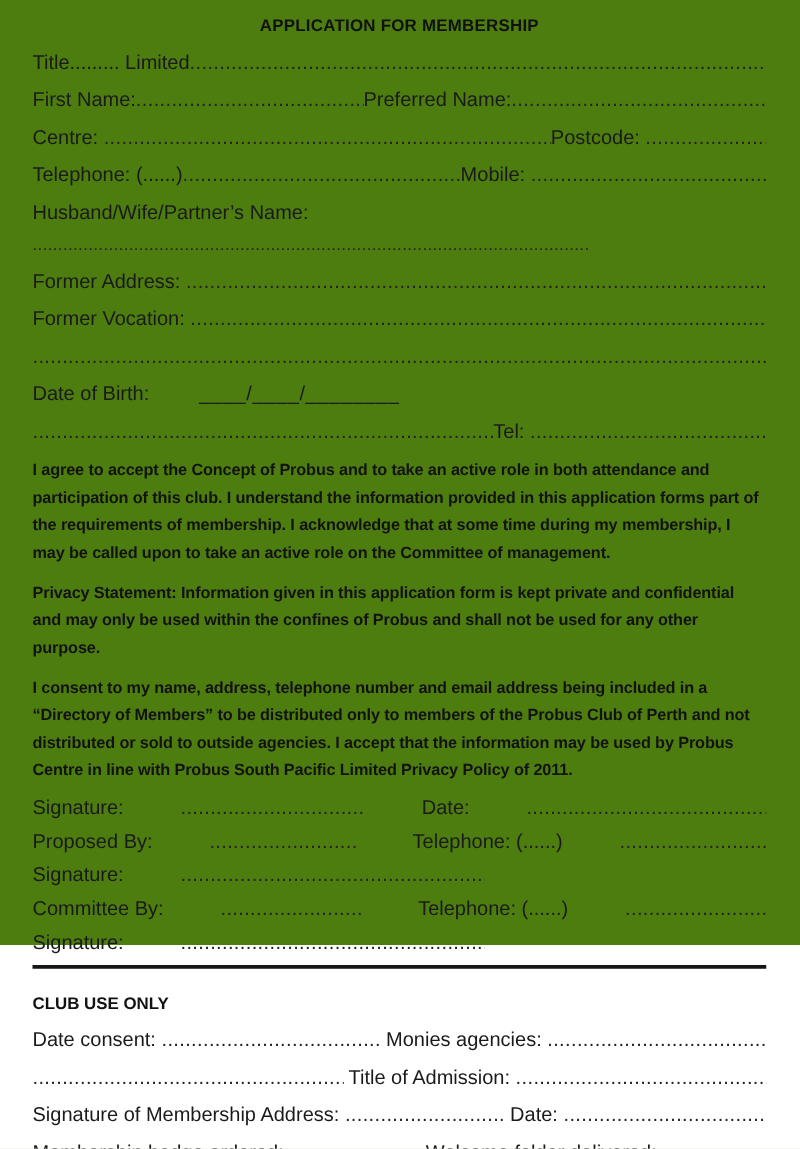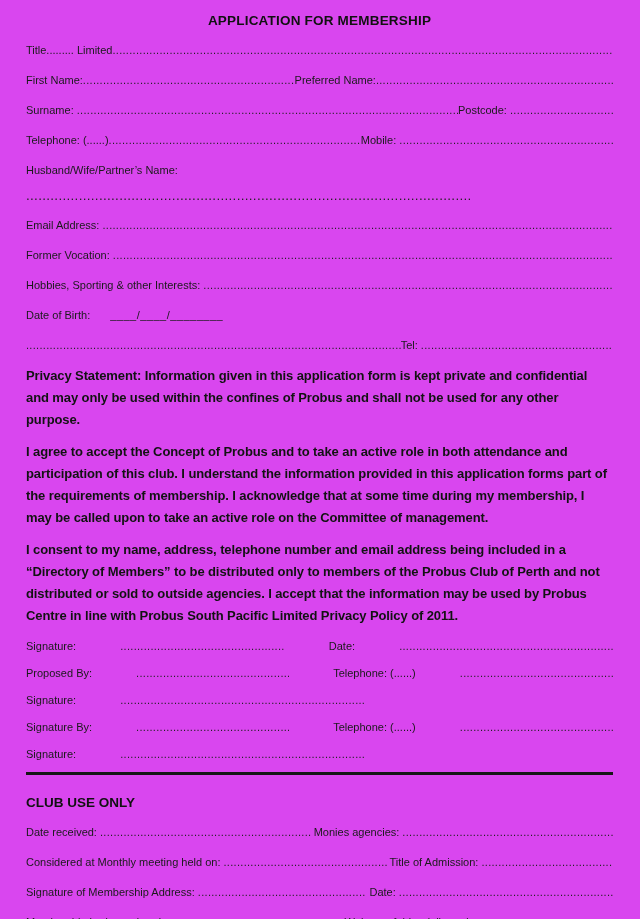--- a/index.html
+++ b/index.html
@@ -10,37 +10,37 @@
   body {
     width: 640px;
     height: 919px;
     font-family: "Liberation Sans", sans-serif;
     color: #1a1a1a;
     overflow: hidden;
   }
   .page {
     box-sizing: border-box;
     width: 640px;
-    height: 919px;
+    height: 756px;
     padding: 12px 27px 0 26px;
-    background: #d946ef;
+    background: #4d7c0f;
   }
   .title {
     text-align: center;
     font-size: 13.5px;
     font-weight: 700;
     line-height: 18px;
     color: #111;
     letter-spacing: 0.2px;
   }
   .row {
     display: flex;
     align-items: flex-start;
     margin-top: 11px;
-    font-size: 11px;
+    font-size: 16px;
     line-height: 19px;
   }
   .lbl {
     white-space: pre;
     flex: 0 0 auto;
   }
   .dots {
     overflow: hidden;
     white-space: nowrap;
     min-width: 0;
@@ -55,21 +55,21 @@
     font-size: 13.5px;
     line-height: 19px;
     letter-spacing: 0.3px;
     color: #222;
   }
   .w-fixed {
     flex: 0 0 auto;
     width: 244px;
   }
   .dob-value {
-    margin-left: 20px;
+    margin-left: 40px;
     white-space: pre;
     letter-spacing: 0.5px;
   }
   .para {
     margin: 10px 0 0 0;
     font-size: 13px;
     font-weight: 700;
     line-height: 22px;
     letter-spacing: -0.1px;
     color: #121212;
@@ -105,68 +105,67 @@
   </div>
 
   <div class="row">
     <span class="lbl">First Name:</span>
     <span class="dots" style="flex:1">......................................................................................................................................................................................................</span>
     <span class="lbl">Preferred Name:</span>
     <span class="dots" style="flex:1.12">......................................................................................................................................................................................................</span>
   </div>
 
   <div class="row">
-    <span class="lbl">Surname: </span>
+    <span class="lbl">Centre: </span>
     <span class="dots" style="flex:3.7">......................................................................................................................................................................................................</span>
     <span class="lbl">Postcode: </span>
     <span class="dots" style="flex:1">......................................................................................................................................................................................................</span>
   </div>
 
   <div class="row">
     <span class="lbl">Telephone: (......)</span>
     <span class="dots" style="flex:1.18">......................................................................................................................................................................................................</span>
     <span class="lbl">Mobile: </span>
     <span class="dots" style="flex:1">......................................................................................................................................................................................................</span>
   </div>
 
   <div class="row">
     <span class="lbl">Husband/Wife/Partner’s Name:</span>
   </div>
 
   <div class="dotline">......................................................................................................................................................................................................</div>
 
   <div class="row">
-    <span class="lbl">Email Address: </span>
+    <span class="lbl">Former Address: </span>
     <span class="dots" style="flex:1">......................................................................................................................................................................................................</span>
   </div>
 
   <div class="row">
     <span class="lbl">Former Vocation: </span>
     <span class="dots" style="flex:1">......................................................................................................................................................................................................</span>
   </div>
 
   <div class="row">
-    <span class="lbl">Hobbies, Sporting &amp; other Interests: </span>
     <span class="dots" style="flex:1">......................................................................................................................................................................................................</span>
   </div>
 
   <div class="row">
     <span class="lbl">Date of Birth:</span>
     <span class="dob-value">____/____/________</span>
   </div>
 
   <div class="row">
     <span class="dots" style="flex:1.95">......................................................................................................................................................................................................</span>
     <span class="lbl">Tel: </span>
     <span class="dots" style="flex:1">......................................................................................................................................................................................................</span>
   </div>
 
+  <p class="para">I agree to accept the Concept of Probus and to take an active role in both attendance and participation of this club. I understand the information provided in this application forms part of the requirements of membership. I acknowledge that at some time during my membership, I may be called upon to take an active role on the Committee of management.</p>
+
   <p class="para">Privacy Statement: Information given in this application form is kept private and confidential and may only be used within the confines of Probus and shall not be used for any other purpose.</p>
-
-  <p class="para">I agree to accept the Concept of Probus and to take an active role in both attendance and participation of this club. I understand the information provided in this application forms part of the requirements of membership. I acknowledge that at some time during my membership, I may be called upon to take an active role on the Committee of management.</p>
 
   <p class="para">I consent to my name, address, telephone number and email address being included in a “Directory of Members” to be distributed only to members of the Probus Club of Perth and not distributed or sold to outside agencies. I accept that the information may be used by Probus Centre in line with Probus South Pacific Limited Privacy Policy of 2011.</p>
 
   <div class="row sig" style="margin-top:10px">
     <span class="lbl">Signature: </span>
     <span class="dots" style="flex:1">......................................................................................................................................................................................................</span>
     <span class="lbl"> Date: </span>
     <span class="dots" style="flex:1.3">......................................................................................................................................................................................................</span>
   </div>
 
@@ -176,44 +175,43 @@
     <span class="lbl"> Telephone: (......) </span>
     <span class="dots" style="flex:1">......................................................................................................................................................................................................</span>
   </div>
 
   <div class="row sig">
     <span class="lbl">Signature: </span>
     <span class="dots w-fixed">......................................................................................................................................................................................................</span>
   </div>
 
   <div class="row sig">
-    <span class="lbl">Signature By: </span>
+    <span class="lbl">Committee By: </span>
     <span class="dots" style="flex:1">......................................................................................................................................................................................................</span>
     <span class="lbl"> Telephone: (......) </span>
     <span class="dots" style="flex:1">......................................................................................................................................................................................................</span>
   </div>
 
   <div class="row sig">
     <span class="lbl">Signature: </span>
     <span class="dots w-fixed">......................................................................................................................................................................................................</span>
   </div>
 
   <div class="divider"></div>
 
   <div class="club-heading">CLUB USE ONLY</div>
 
   <div class="row">
-    <span class="lbl">Date received: </span>
+    <span class="lbl">Date consent: </span>
     <span class="dots" style="flex:1">......................................................................................................................................................................................................</span>
     <span class="lbl"> Monies agencies: </span>
     <span class="dots" style="flex:1">......................................................................................................................................................................................................</span>
   </div>
 
   <div class="row">
-    <span class="lbl">Considered at Monthly meeting held on: </span>
     <span class="dots" style="flex:1.24">......................................................................................................................................................................................................</span>
     <span class="lbl"> Title of Admission: </span>
     <span class="dots" style="flex:1">......................................................................................................................................................................................................</span>
   </div>
 
   <div class="row">
     <span class="lbl">Signature of Membership Address: </span>
     <span class="dots" style="flex:1">......................................................................................................................................................................................................</span>
     <span class="lbl"> Date: </span>
     <span class="dots" style="flex:1.27">......................................................................................................................................................................................................</span>

